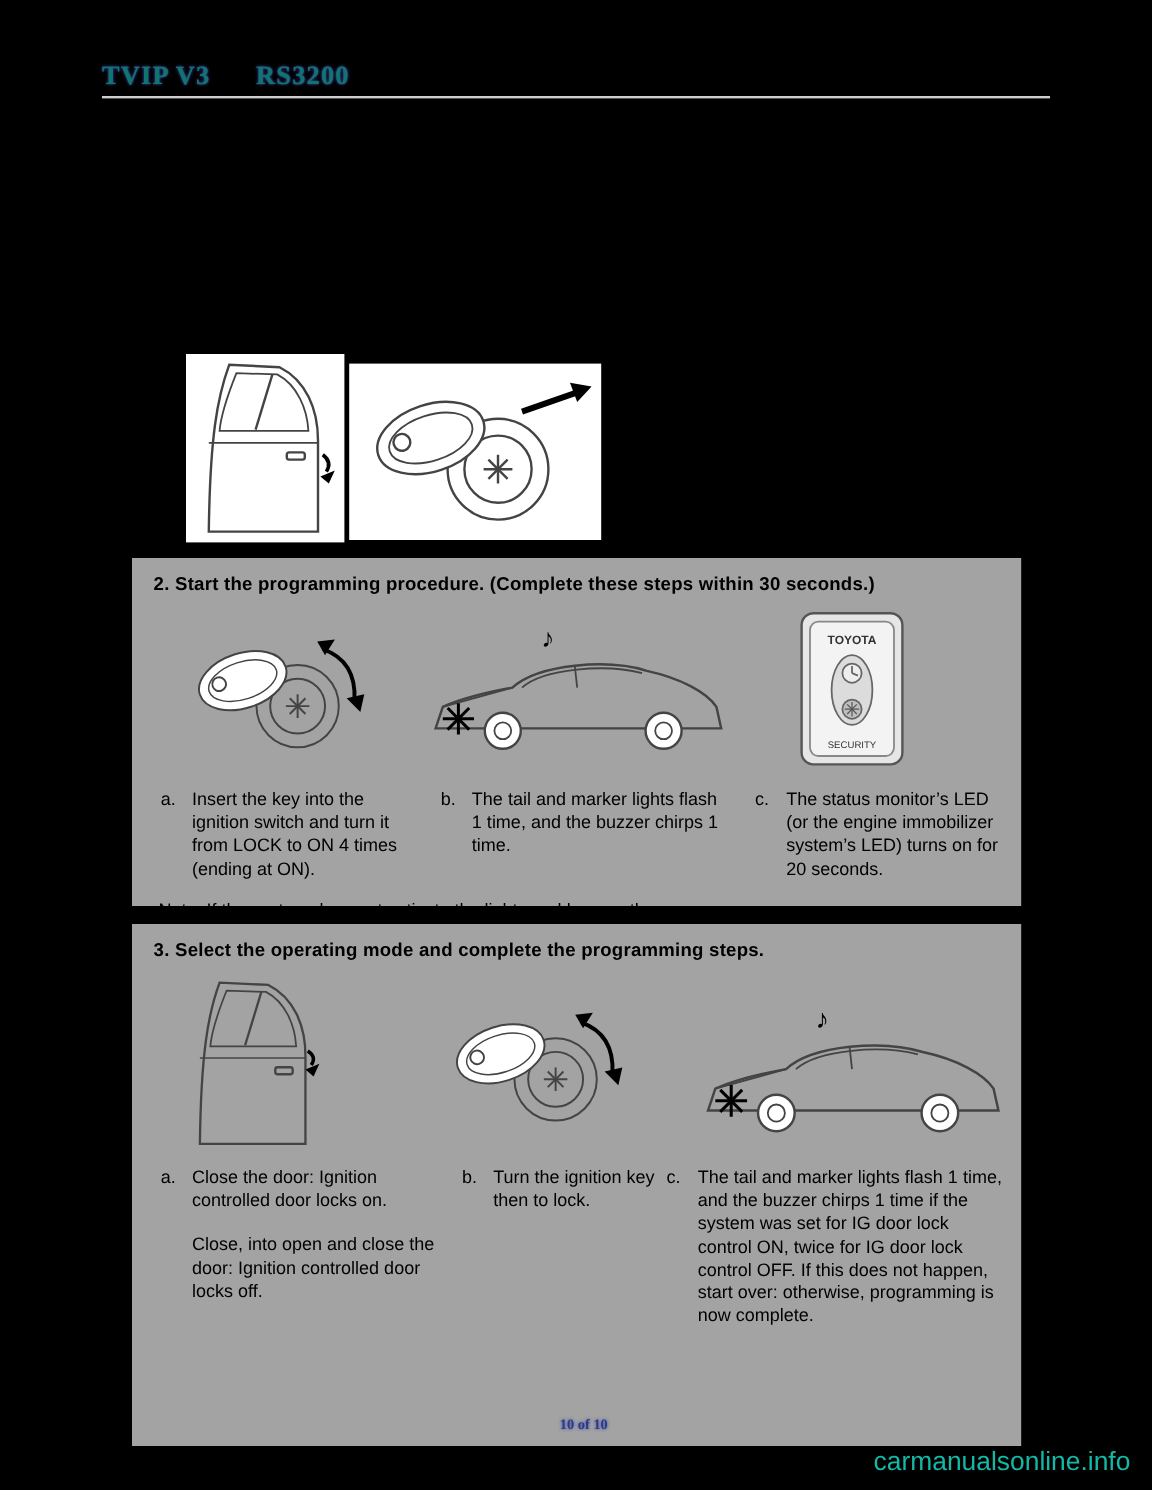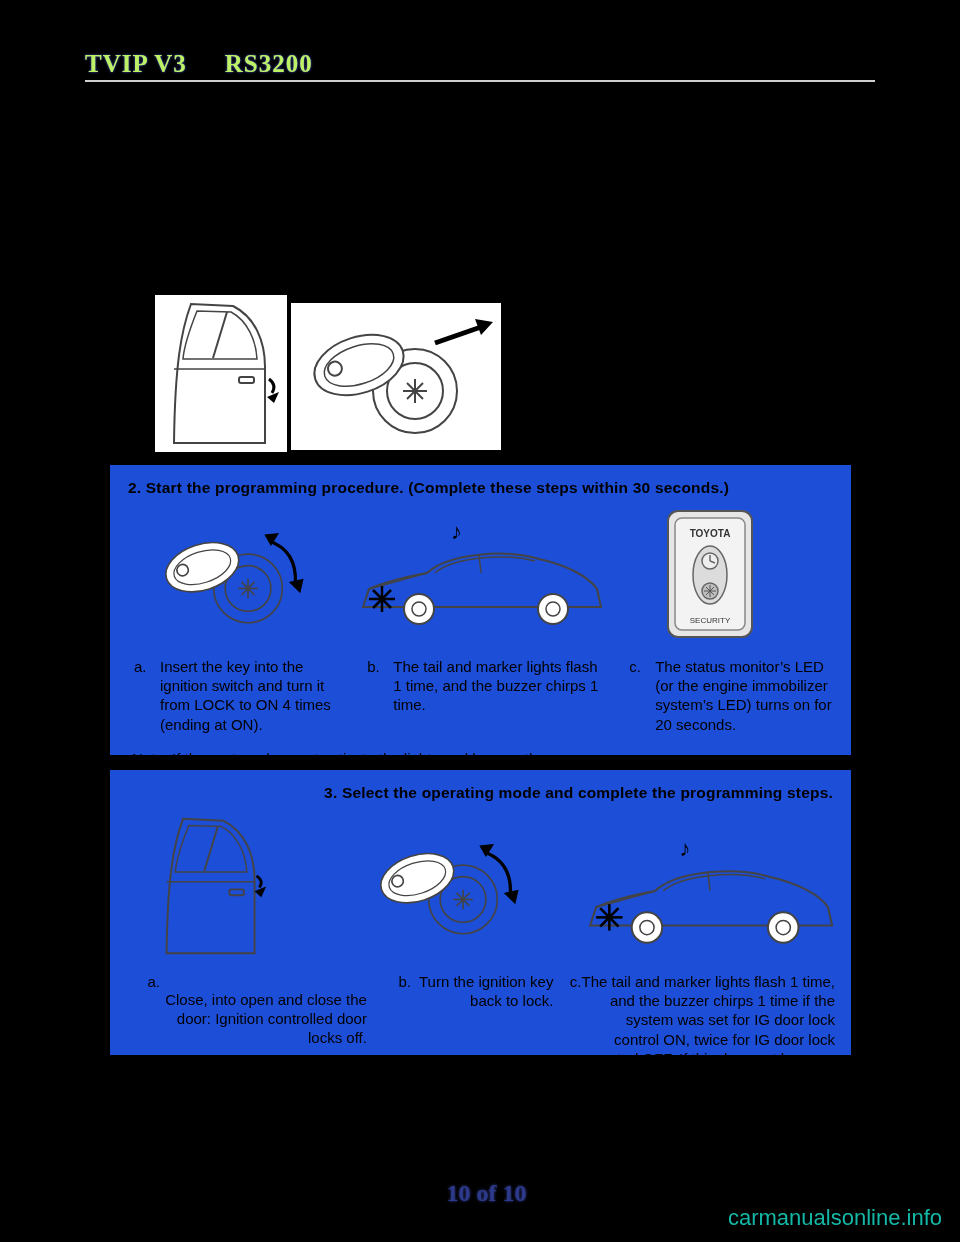--- a/index.html
+++ b/index.html
@@ -2,35 +2,35 @@
 <html><head>
 <meta charset="utf-8">
 <style>
   html,body{margin:0;padding:0;}
   body{background:#000;width:960px;height:1242px;position:relative;overflow:hidden;
        font-family:"Liberation Sans",sans-serif;color:#000;}
   .page{position:absolute;inset:0;background:#000;}
 
   
   .header{position:absolute;left:85px;right:85px;top:50px;display:flex;justify-content:space-between;
-          font-family:"Liberation Serif",serif;font-weight:bold;font-size:25px;color:#bef264;
+          font-family:"Liberation Serif",serif;font-weight:bold;font-size:22px;color:#0f766e;
           text-shadow:0 0 3px #3946a0,0 0 1px #4a57b5;letter-spacing:1px;}
   .header .left span{margin-right:38px;}
   .header-rule{position:absolute;left:85px;right:85px;top:80px;height:2px;background:#cfcfcf;}
 
   
   .step1-images{position:absolute;left:155px;top:295px;display:flex;align-items:flex-start;}
   .card{background:#fff;display:flex;align-items:center;justify-content:center;}
   .card.door1{width:132px;height:157px;}
   .card.key1{width:210px;height:147px;margin-left:4px;margin-top:8px;}
 
   
-  .section{position:absolute;left:110px;width:741px;background:#1d4ed8;}
+  .section{position:absolute;left:110px;width:741px;background:#a3a3a3;}
   .section.two{top:465px;height:290px;}
-  .section.three{top:770px;height:285px;text-align:right;}
+  .section.three{top:770px;height:435px;}
   .section-title{padding:14px 18px 4px 18px;font-weight:bold;font-size:15.5px;letter-spacing:.2px;}
   .images-row{position:relative;}
   .section.two .images-row{height:142px;margin-top:4px;}
   .section.three .images-row{height:152px;margin-top:4px;}
   .img-abs{position:absolute;}
 
   .captions{display:flex;padding:0 16px;margin-top:10px;font-size:15px;line-height:1.28;}
   .cap{display:flex;}
   .cap .lbl{width:26px;flex:0 0 26px;}
   .cap .txt{flex:1;}
@@ -38,21 +38,21 @@
   .section.two .cap.a{width:228px;margin-left:8px;}
   .section.two .cap.b{width:250px;margin-left:18px;}
   .section.two .cap.c{width:218px;margin-left:26px;}
   .section.three .cap.a{width:235px;margin-left:8px;}
   .section.three .cap.b{width:170px;margin-left:18px;}
   .section.three .cap.c{width:282px;margin-left:2px;}
   .note{margin:16px 18px 0 22px;font-size:15px;}
 
   
   .page-number{position:absolute;left:13px;right:0;top:1180px;text-align:center;
-               font-family:"Liberation Serif",serif;font-weight:bold;font-size:24px;color:#2d3a8c;
+               font-family:"Liberation Serif",serif;font-weight:bold;font-size:12px;color:#2d3a8c;
                text-shadow:0 0 3px #3946a0;}
   .watermark{position:absolute;right:18px;top:1205px;font-size:22px;color:#14b8a6;
              font-family:"Liberation Sans",sans-serif;}
 
   svg text{font-family:"Liberation Sans",sans-serif;}
 </style>
 </head>
 <body>
 
 <div class="page">
@@ -219,26 +219,27 @@
           <line x1="27" y1="67" x2="27" y2="93"></line>
           <line x1="18" y1="71" x2="36" y2="89"></line>
           <line x1="36" y1="71" x2="18" y2="89"></line>
         </g>
       </svg>
     </div>
     <div class="captions">
       <div class="cap a">
         <span class="lbl">a.</span>
         <span class="txt">
+          <span>Close the door: Ignition controlled door locks on.</span>
           <div class="para2">Close, into open and close the door: Ignition controlled door locks off.</div>
         </span>
       </div>
       <div class="cap b">
         <span class="lbl">b.</span>
-        <span class="txt">Turn the ignition key back to lock.</span>
+        <span class="txt">Turn the ignition key then to lock.</span>
       </div>
       <div class="cap c">
         <span class="lbl">c.</span>
         <span class="txt">The tail and marker lights flash 1 time,  and the buzzer chirps 1 time if the system was set for IG door lock control ON, twice for IG door lock control OFF.  If this does not happen, start over: otherwise, programming is now complete.</span>
       </div>
     </div>
   </div>
 
   <div class="page-number">10 of 10</div>
   <div class="watermark">carmanualsonline.info</div>

